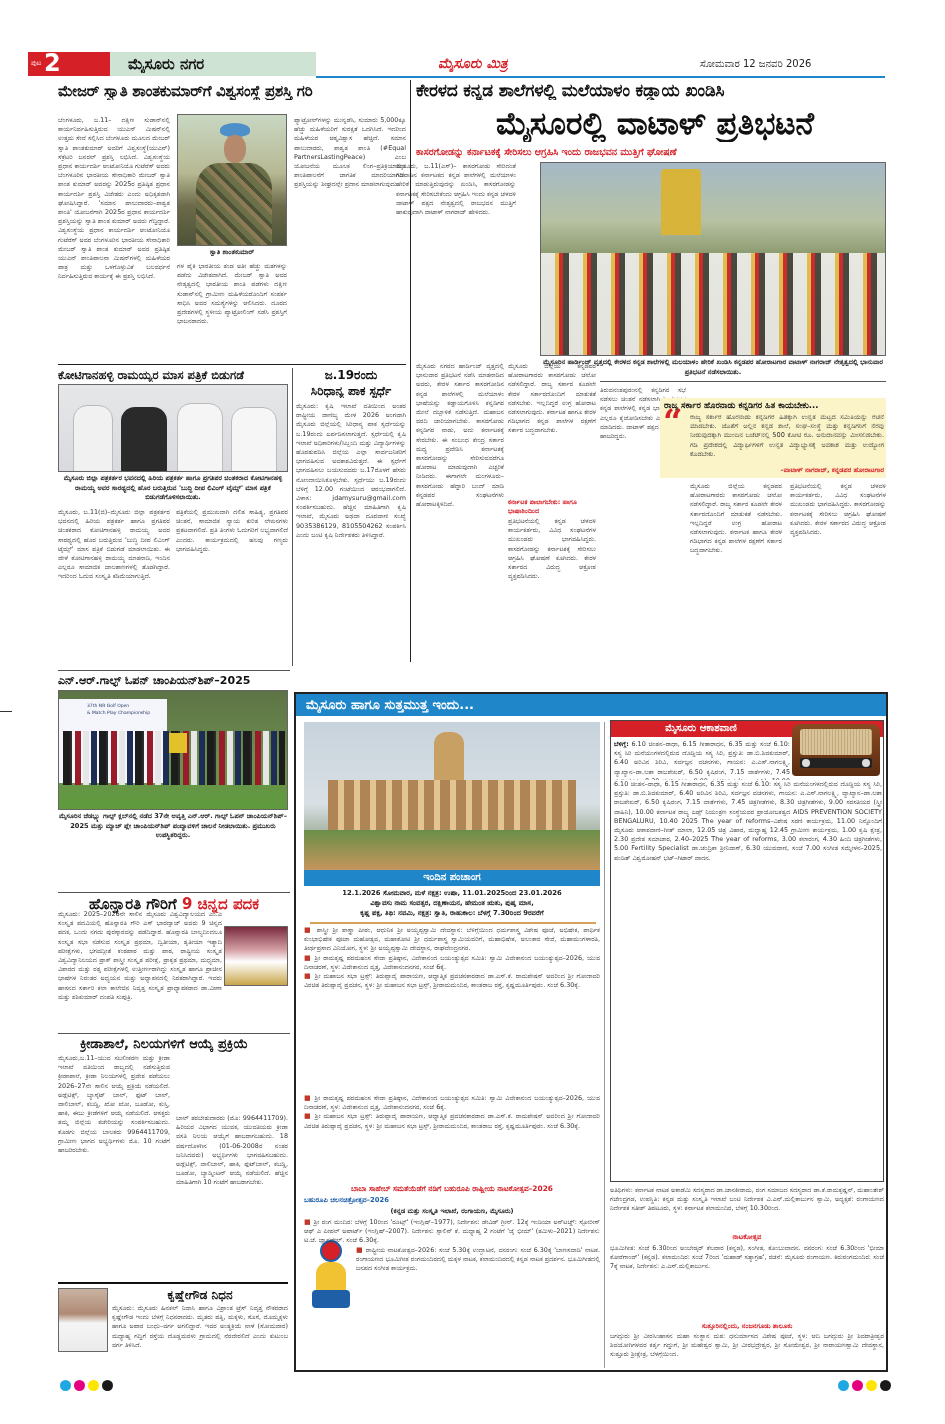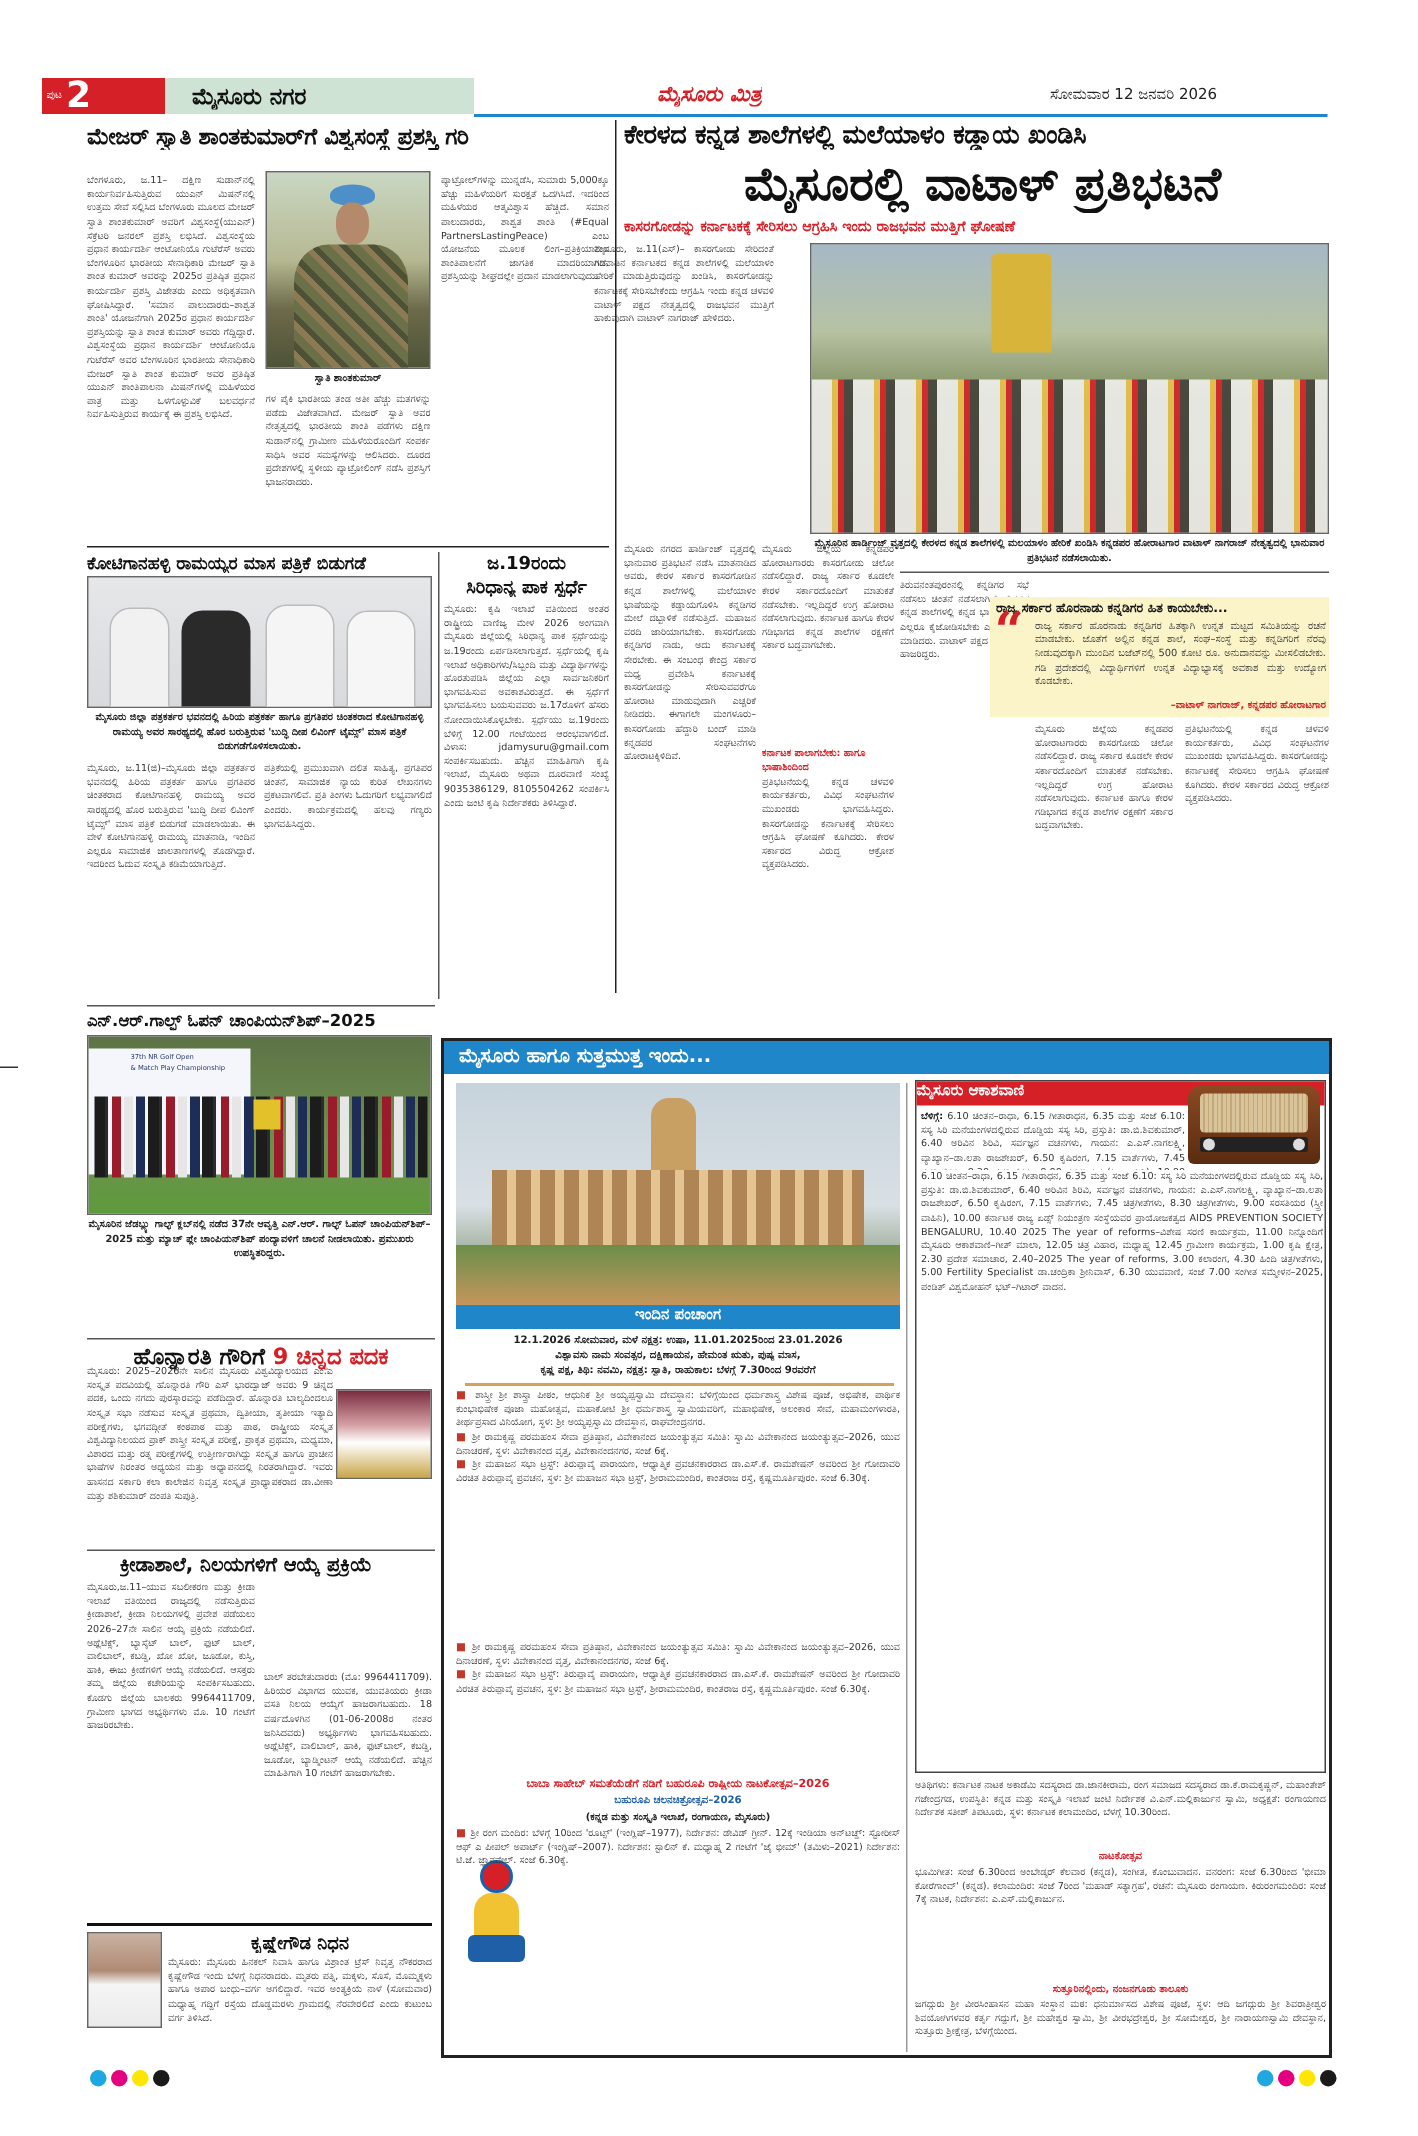--- a/index.html
+++ b/index.html
@@ -140,36 +140,37 @@
   <p><span class="bullet">■ </span><span>ಶಾಸ್ತ್ರೀ ಶ್ರೀ ಶಾಸ್ತ್ರಾ ಪೀಠಂ, ಆಧುನಿಕ ಶ್ರೀ ಅಯ್ಯಪ್ಪಸ್ವಾಮಿ ದೇವಸ್ಥಾನ: ಬೆಳಿಗ್ಗೆಯಿಂದ ಧರ್ಮಶಾಸ್ತ್ರ ವಿಶೇಷ ಪೂಜೆ, ಅಭಿಷೇಕ, ಪಾರ್ಥಿಕ ಕುಂಭಾಭಿಷೇಕ ಪೂಜಾ ಮಹೋತ್ಸವ, ಮಹಾಕೋಟಿ ಶ್ರೀ ಧರ್ಮಶಾಸ್ತ್ರ ಸ್ವಾಮಿಯವರಿಗೆ, ಮಹಾಭಿಷೇಕ, ಅಲಂಕಾರ ಸೇವೆ, ಮಹಾಮಂಗಳಾರತಿ, ತೀರ್ಥಪ್ರಸಾದ ವಿನಿಯೋಗ, ಸ್ಥಳ: ಶ್ರೀ ಅಯ್ಯಪ್ಪಸ್ವಾಮಿ ದೇವಸ್ಥಾನ, ರಾಘವೇಂದ್ರನಗರ.</span></p>
   <p><span class="bullet">■ </span><span>ಶ್ರೀ ರಾಮಕೃಷ್ಣ ಪರಮಹಂಸ ಸೇವಾ ಪ್ರತಿಷ್ಠಾನ, ವಿವೇಕಾನಂದ ಜಯಂತ್ಯುತ್ಸವ ಸಮಿತಿ: ಸ್ವಾಮಿ ವಿವೇಕಾನಂದ ಜಯಂತ್ಯುತ್ಸವ–2026, ಯುವ ದಿನಾಚರಣೆ, ಸ್ಥಳ: ವಿವೇಕಾನಂದ ವೃತ್ತ, ವಿವೇಕಾನಂದನಗರ, ಸಂಜೆ 6ಕ್ಕೆ.</span></p>
   <p><span class="bullet">■ </span><span>ಶ್ರೀ ಮಹಾಜನ ಸಭಾ ಟ್ರಸ್ಟ್: ತಿರುಪ್ಪಾವೈ ಪಾರಾಯಣ, ಆಧ್ಯಾತ್ಮಿಕ ಪ್ರವಚನಕಾರರಾದ ಡಾ.ಎಸ್.ಕೆ. ರಾಮಶೇಷನ್ ಅವರಿಂದ ಶ್ರೀ ಗೋದಾವರಿ ವಿರಚಿತ ತಿರುಪ್ಪಾವೈ ಪ್ರವಚನ, ಸ್ಥಳ: ಶ್ರೀ ಮಹಾಜನ ಸಭಾ ಟ್ರಸ್ಟ್, ಶ್ರೀರಾಮಮಂದಿರ, ಕಾಂತರಾಜ ರಸ್ತೆ, ಕೃಷ್ಣಮೂರ್ತಿಪುರಂ. ಸಂಜೆ 6.30ಕ್ಕೆ.</span></p>
 </div>
 <div class="col body-text" style="left:304px;top:1094px;width:296px;height:84px;">
   <p><span class="bullet">■ </span><span>ಶ್ರೀ ರಾಮಕೃಷ್ಣ ಪರಮಹಂಸ ಸೇವಾ ಪ್ರತಿಷ್ಠಾನ, ವಿವೇಕಾನಂದ ಜಯಂತ್ಯುತ್ಸವ ಸಮಿತಿ: ಸ್ವಾಮಿ ವಿವೇಕಾನಂದ ಜಯಂತ್ಯುತ್ಸವ–2026, ಯುವ ದಿನಾಚರಣೆ, ಸ್ಥಳ: ವಿವೇಕಾನಂದ ವೃತ್ತ, ವಿವೇಕಾನಂದನಗರ, ಸಂಜೆ 6ಕ್ಕೆ.</span></p>
   <p><span class="bullet">■ </span><span>ಶ್ರೀ ಮಹಾಜನ ಸಭಾ ಟ್ರಸ್ಟ್: ತಿರುಪ್ಪಾವೈ ಪಾರಾಯಣ, ಆಧ್ಯಾತ್ಮಿಕ ಪ್ರವಚನಕಾರರಾದ ಡಾ.ಎಸ್.ಕೆ. ರಾಮಶೇಷನ್ ಅವರಿಂದ ಶ್ರೀ ಗೋದಾವರಿ ವಿರಚಿತ ತಿರುಪ್ಪಾವೈ ಪ್ರವಚನ, ಸ್ಥಳ: ಶ್ರೀ ಮಹಾಜನ ಸಭಾ ಟ್ರಸ್ಟ್, ಶ್ರೀರಾಮಮಂದಿರ, ಕಾಂತರಾಜ ರಸ್ತೆ, ಕೃಷ್ಣಮೂರ್ತಿಪುರಂ. ಸಂಜೆ 6.30ಕ್ಕೆ.</span></p>
 </div>
 
 <div class="abs hl" style="left:304px;top:1184px;width:296px;font-size:7.4px;color:#d62027;text-align:center;">ಬಾಬಾ ಸಾಹೇಬ್ ಸಮತೆಯೆಡೆಗೆ ನಡಿಗೆ ಬಹುರೂಪಿ ರಾಷ್ಟ್ರೀಯ ನಾಟಕೋತ್ಸವ–2026</div>
-<div class="abs" style="left:304px;top:1196px;width:296px;font-size:6.8px;color:#1f5fa8;font-weight:bold;text-align:center;">ಬಹುರೂಪಿ ಚಲನಚಿತ್ರೋತ್ಸವ–2026</div>
+<div class="abs" style="left:304px;top:1196px;width:296px;font-size:6.8px;color:#1f5fa8;font-weight:bold;text-align:left;">ಬಹುರೂಪಿ ಚಲನಚಿತ್ರೋತ್ಸವ–2026</div>
 <div class="abs" style="left:304px;top:1207px;width:296px;font-size:6.6px;font-weight:bold;text-align:center;">(ಕನ್ನಡ ಮತ್ತು ಸಂಸ್ಕೃತಿ ಇಲಾಖೆ, ರಂಗಾಯಣ, ಮೈಸೂರು)</div>
 <div class="abs" style="left:306px;top:1240px;width:50px;height:70px;">
   <div class="abs" style="left:14px;top:0;width:22px;height:22px;border-radius:50%;background:#d62027;border:2px solid #1f5fa8;"></div>
   <div class="abs" style="left:10px;top:22px;width:30px;height:30px;background:#f1c232;border-radius:40% 40% 10% 10%;"></div>
   <div class="abs" style="left:6px;top:50px;width:38px;height:18px;background:#1f5fa8;border-radius:4px;"></div>
 </div>
 <div class="col body-text" style="left:304px;top:1218px;width:296px;height:150px;">
   <p><span class="bullet">■ </span><span>ಶ್ರೀ ರಂಗ ಮಂದಿರ: ಬೆಳಗ್ಗೆ 10ರಿಂದ 'ರೂಟ್ಸ್' (ಇಂಗ್ಲಿಷ್–1977), ನಿರ್ದೇಶನ: ಡೇವಿಡ್ ಗ್ರೀನ್. 12ಕ್ಕೆ ಇಂಡಿಯಾ ಅನ್‌ಟಚ್ಡ್: ಸ್ಟೋರೀಸ್ ಆಫ್ ಎ ಪೀಪಲ್ ಅಪಾರ್ಟ್ (ಇಂಗ್ಲಿಷ್–2007). ನಿರ್ದೇಶನ: ಸ್ಟಾಲಿನ್ ಕೆ. ಮಧ್ಯಾಹ್ನ 2 ಗಂಟೆಗೆ 'ಜೈ ಭೀಮ್' (ತಮಿಳು–2021) ನಿರ್ದೇಶನ: ಟಿ.ಜೆ. ಜ್ಞಾನವೇಲ್. ಸಂಜೆ 6.30ಕ್ಕೆ.</span></p>
+  <p style="padding-left:52px;"><span class="bullet">■ </span><span>ರಾಷ್ಟ್ರೀಯ ನಾಟಕೋತ್ಸವ–2026: ಸಂಜೆ 5.30ಕ್ಕೆ ಉದ್ಘಾಟನೆ, ವನರಂಗ: ಸಂಜೆ 6.30ಕ್ಕೆ 'ಬಾಣಸವಾಡಿ' ನಾಟಕ. ರಂಗಾಯಣದ ಭೂಮಿಗೀತ ರಂಗಮಂದಿರದಲ್ಲಿ ಮಕ್ಕಳ ನಾಟಕ, ಕಲಾಮಂದಿರದಲ್ಲಿ ಕನ್ನಡ ನಾಟಕ ಪ್ರದರ್ಶನ. ಭೂಮಿಗೀತದಲ್ಲಿ ಜನಪದ ಸಂಗೀತ ಕಾರ್ಯಕ್ರಮ.</span></p>
 </div>
 
 <div class="rule-v" style="left:604px;top:722px;height:646px;background:#999;"></div>
 
 <div class="abs" style="left:610px;top:720px;width:274px;height:462px;border:1px solid #444;"></div>
 <div class="abs" style="left:611px;top:721px;width:272px;height:16px;background:#d62027;"></div>
-<div class="abs hl" style="left:611px;top:722px;width:180px;font-size:10px;color:#fff;">ಮೈಸೂರು ಆಕಾಶವಾಣಿ</div>
+<div class="abs hl" style="left:611px;top:722px;width:180px;font-size:10px;color:#fff;text-align:center;">ಮೈಸೂರು ಆಕಾಶವಾಣಿ</div>
 <div class="abs" style="left:792px;top:724px;width:88px;height:52px;background:linear-gradient(180deg,#8a4a22,#5a2b10);border-radius:8px 8px 4px 4px;">
   <div class="abs" style="left:8px;top:5px;width:72px;height:26px;background:repeating-linear-gradient(90deg,#d9c39a 0 2px,#c3a97a 2px 3px);border-radius:3px;"></div>
   <div class="abs" style="left:8px;top:34px;width:72px;height:10px;background:#222;border-radius:2px;"></div>
   <div class="abs" style="left:10px;top:35px;width:8px;height:8px;background:#ddd;border-radius:50%;"></div>
   <div class="abs" style="left:70px;top:35px;width:8px;height:8px;background:#ddd;border-radius:50%;"></div>
 </div>
 <div class="col body-text" style="left:614px;top:740px;width:176px;height:40px;">
   <span style="font-weight:bold;color:#111;">ಬೆಳಿಗ್ಗೆ:</span>
   <span>6.10 ಚಿಂತನ–ರಾಧಾ, 6.15 ಗೀತಾರಾಧನ, 6.35 ಮತ್ತು ಸಂಜೆ 6.10: ಸಸ್ಯ ಸಿರಿ ಮನೆಯಂಗಳದಲ್ಲಿರುವ ದೊಡ್ಡಿಯ ಸಸ್ಯ ಸಿರಿ, ಪ್ರಸ್ತುತಿ: ಡಾ.ಬಿ.ಶಿವಕುಮಾರ್, 6.40 ಅರಿವಿನ ಶಿರಿವಿ, ಸರ್ವಜ್ಞನ ವಚನಗಳು, ಗಾಯನ: ಎ.ಎಸ್.ನಾಗಲಕ್ಷ್ಮಿ, ವ್ಯಾಖ್ಯಾನ–ಡಾ.ಲತಾ ರಾಜಶೇಖರ್, 6.50 ಕೃಷಿರಂಗ, 7.15 ವಾರ್ತೆಗಳು, 7.45 ಚಿತ್ರಗೀತೆಗಳು, 8.30 ಚಿತ್ರಗೀತೆಗಳು, 9.00 ಸರಸತಿಯರ (ಸ್ತ್ರೀ ವಾಹಿನಿ), 10.00 ಕರ್ನಾಟಕ ರಾಜ್ಯ ಏಡ್ಸ್ ನಿಯಂತ್ರಣ ಸಂಸ್ಥೆಯವರ ಪ್ರಾಯೋಜಕತ್ವದ AIDS PREVENTION SOCIETY BENGALURU, 10.40 2025 The year of reforms–ವಿಶೇಷ ಸರಣಿ ಕಾರ್ಯಕ್ರಮ, 11.00 ನಿನ್ನೊಂದಿಗೆ ಮೈಸೂರು ಆಕಾಶವಾಣಿ–ಗೀತ್ ಮಾಲಾ, 12.05 ಚಿತ್ರ ವಿಹಾರ, ಮಧ್ಯಾಹ್ನ 12.45 ಗ್ರಾಮೀಣ ಕಾರ್ಯಕ್ರಮ, 1.00 ಕೃಷಿ ಕ್ಷೇತ್ರ, 2.30 ಪ್ರದೇಶ ಸಮಾಚಾರ, 2.40–2025 The year of reforms, 3.00 ಕಲಾರಂಗ, 4.30 ಹಿಂದಿ ಚಿತ್ರಗೀತೆಗಳು, 5.00 Fertility Specialist ಡಾ.ಚಂದ್ರಿಕಾ ಶ್ರೀನಿವಾಸ್, 6.30 ಯುವವಾಣಿ, ಸಂಜೆ 7.00 ಸಂಗೀತ ಸಮ್ಮೇಳನ–2025, ಪಂಡಿತ್ ವಿಶ್ವಮೋಹನ್ ಭಟ್–ಗಿಟಾರ್ ವಾದನ.</span>
 </div>

